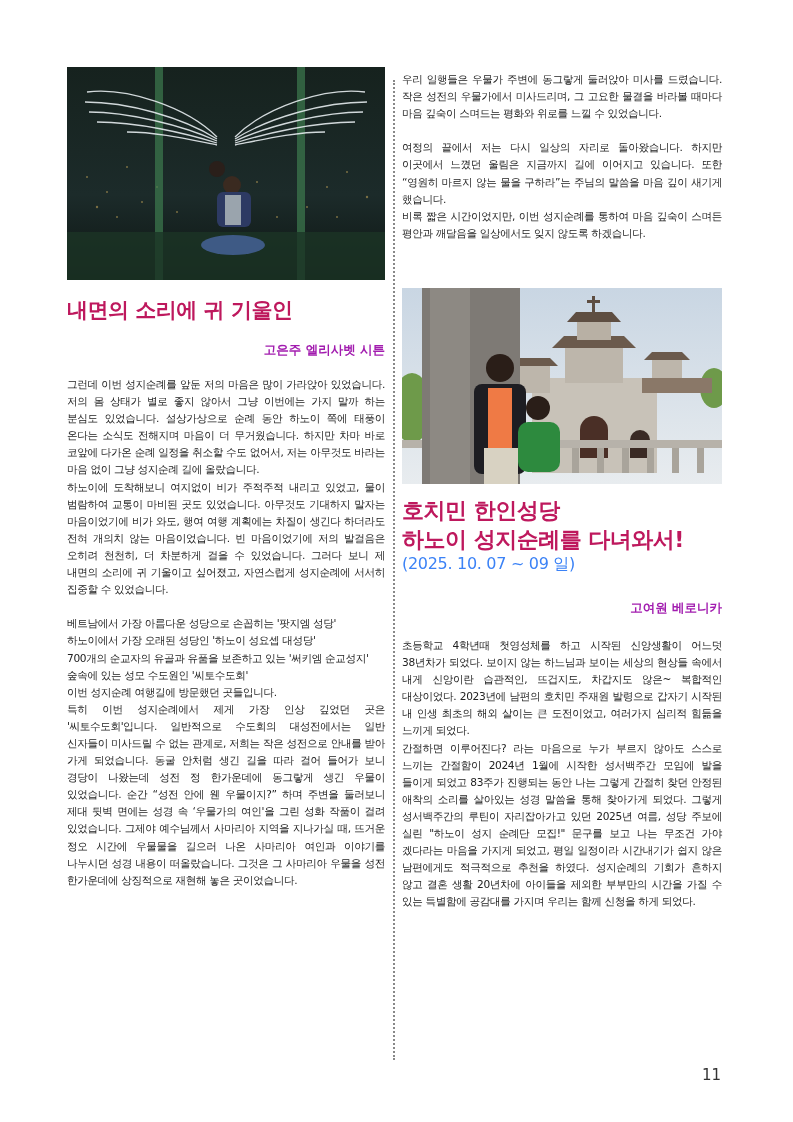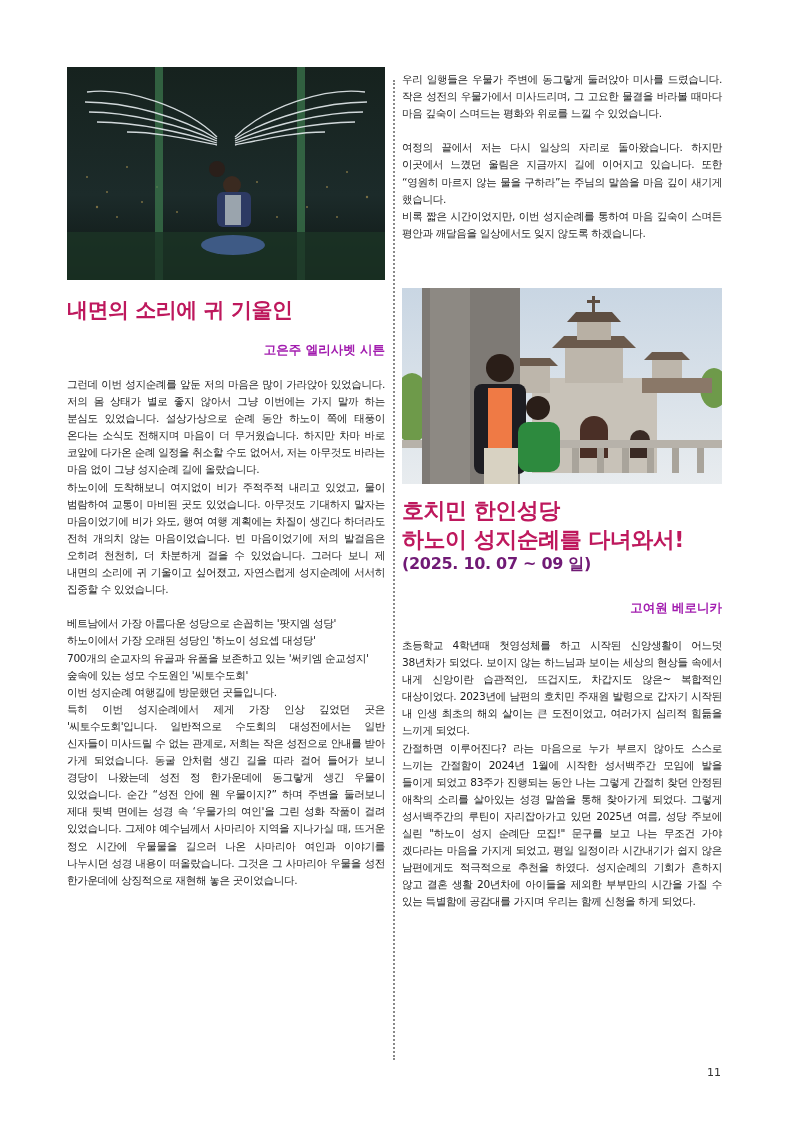--- a/index.html
+++ b/index.html
@@ -17,34 +17,34 @@
 
   .photo { position: relative; width: 100%; overflow: hidden; }
   .photo1 { height: 213px; background: #0c1410; }
   .photo2 { height: 196px; background: #d7e1ea; }
 
   .title {
     font-weight: bold; color: #be185d; letter-spacing: -0.5px;
   }
   .title1 { font-size: 21px; line-height: 29px; margin-top: 16px; }
   .title2 { font-size: 22px; line-height: 29px; margin-top: 12px; }
-  .date { font-size: 16px; font-weight: bold; color: #701a75; line-height: 20px; letter-spacing: -0.3px; }
+  .date { font-size: 16px; font-weight: normal; color: #3b82f6; line-height: 20px; letter-spacing: -0.3px; }
 
   .author { text-align: right; font-size: 12.5px; font-weight: bold; color: #a21caf; }
   .author1 { margin-top: 17px; }
   .author2 { margin-top: 26px; }
 
   .body-text { font-size: 10.6px; line-height: 17.1px; color: #222; text-align: justify; letter-spacing: -0.35px; word-break: keep-all; }
   .body-text p { margin: 0; }
   .body-text .gap { height: 17.1px; }
   .left .body-text { margin-top: 17px; }
   .right-top { margin-top: 0; }
   .right-bottom { margin-top: 20px; }
 
-  .page-num { position: absolute; right: 72px; top: 1066px; font-size: 11px; color: #333; }
+  .page-num { position: absolute; right: 72px; top: 1066px; font-size: 15px; color: #333; }
 </style>
 </head>
 <body>
 
 <div class="divider"></div>
 
 <div class="col left">
   <div class="photo photo1" title="Couple posing in front of illuminated angel wings on glass skydeck at night">
     <svg width="318" height="213" viewBox="0 0 318 213">
       <defs>

